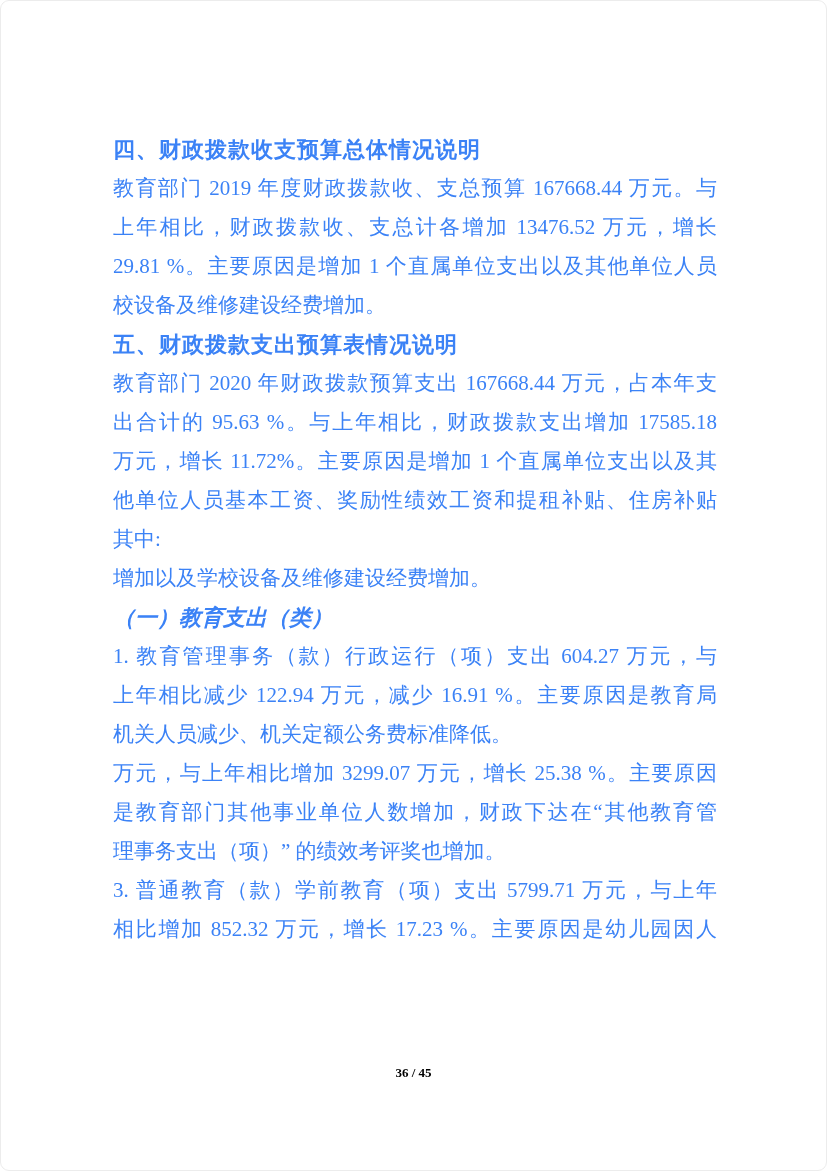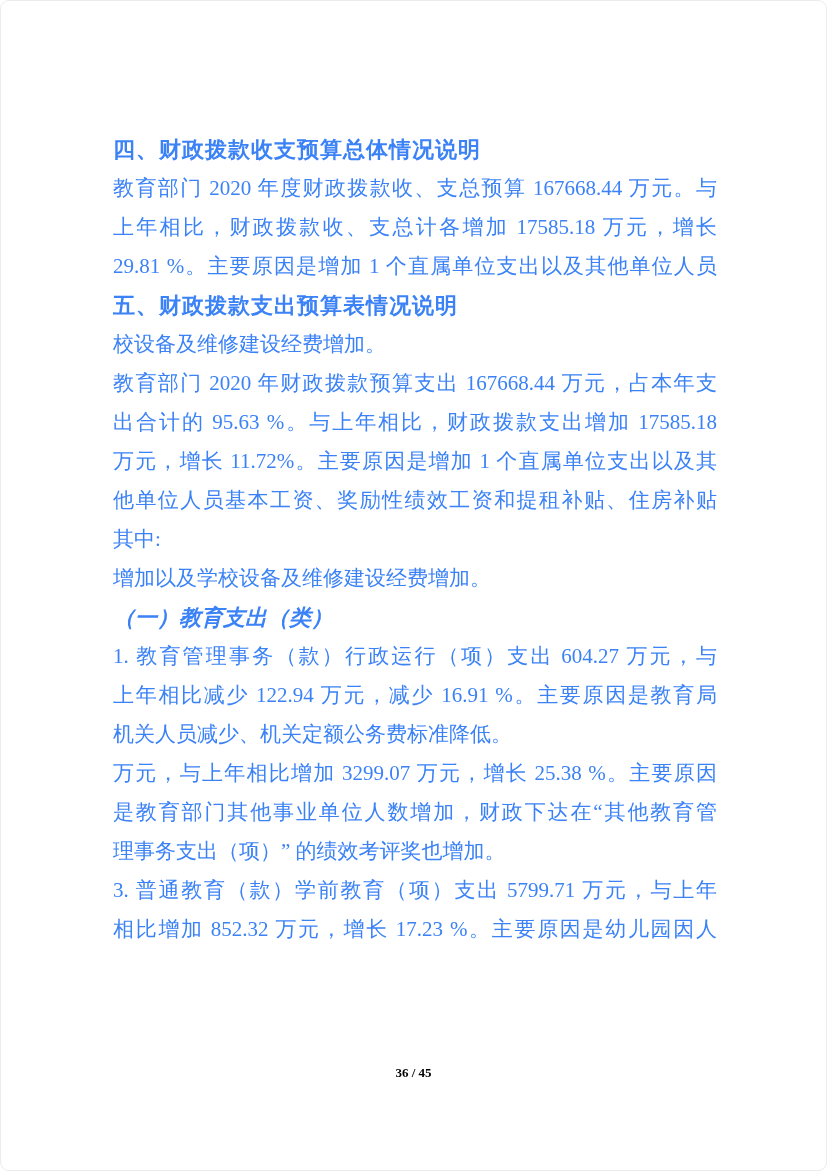--- a/index.html
+++ b/index.html
@@ -61,25 +61,25 @@
     font-size: 13px;
     color: #000000;
   }
 </style>
 </head>
 <body>
 
 <div class="page">
   <div class="content" id="doc-body">
       <div class="t-line h1">四、财政拨款收支预算总体情况说明</div>
-      <div class="t-line body just">教育部门 2020 年度财政拨款收、支总预算 167668.44 万元。与</div>
-      <div class="t-line body just">上年相比，财政拨款收、支总计各增加 17585.18 万元，增长</div>
+      <div class="t-line body just">教育部门 2019 年度财政拨款收、支总预算 167668.44 万元。与</div>
+      <div class="t-line body just">上年相比，财政拨款收、支总计各增加 13476.52 万元，增长</div>
       <div class="t-line body just">29.81 %。主要原因是增加 1 个直属单位支出以及其他单位人员</div>
+      <div class="t-line body">校设备及维修建设经费增加。</div>
       <div class="t-line h1">五、财政拨款支出预算表情况说明</div>
-      <div class="t-line body">校设备及维修建设经费增加。</div>
       <div class="t-line body just">教育部门 2020 年财政拨款预算支出 167668.44 万元，占本年支</div>
       <div class="t-line body just">出合计的 95.63 %。与上年相比，财政拨款支出增加 17585.18</div>
       <div class="t-line body just">万元，增长 11.72%。主要原因是增加 1 个直属单位支出以及其</div>
       <div class="t-line body just">他单位人员基本工资、奖励性绩效工资和提租补贴、住房补贴</div>
       <div class="t-line body">其中:</div>
       <div class="t-line body">增加以及学校设备及维修建设经费增加。</div>
       <div class="t-line h2">（一）教育支出（类）</div>
       <div class="t-line body just">1. 教育管理事务（款）行政运行（项）支出 604.27 万元，与</div>
       <div class="t-line body just">上年相比减少 122.94 万元，减少 16.91 %。主要原因是教育局</div>
       <div class="t-line body">机关人员减少、机关定额公务费标准降低。</div>

